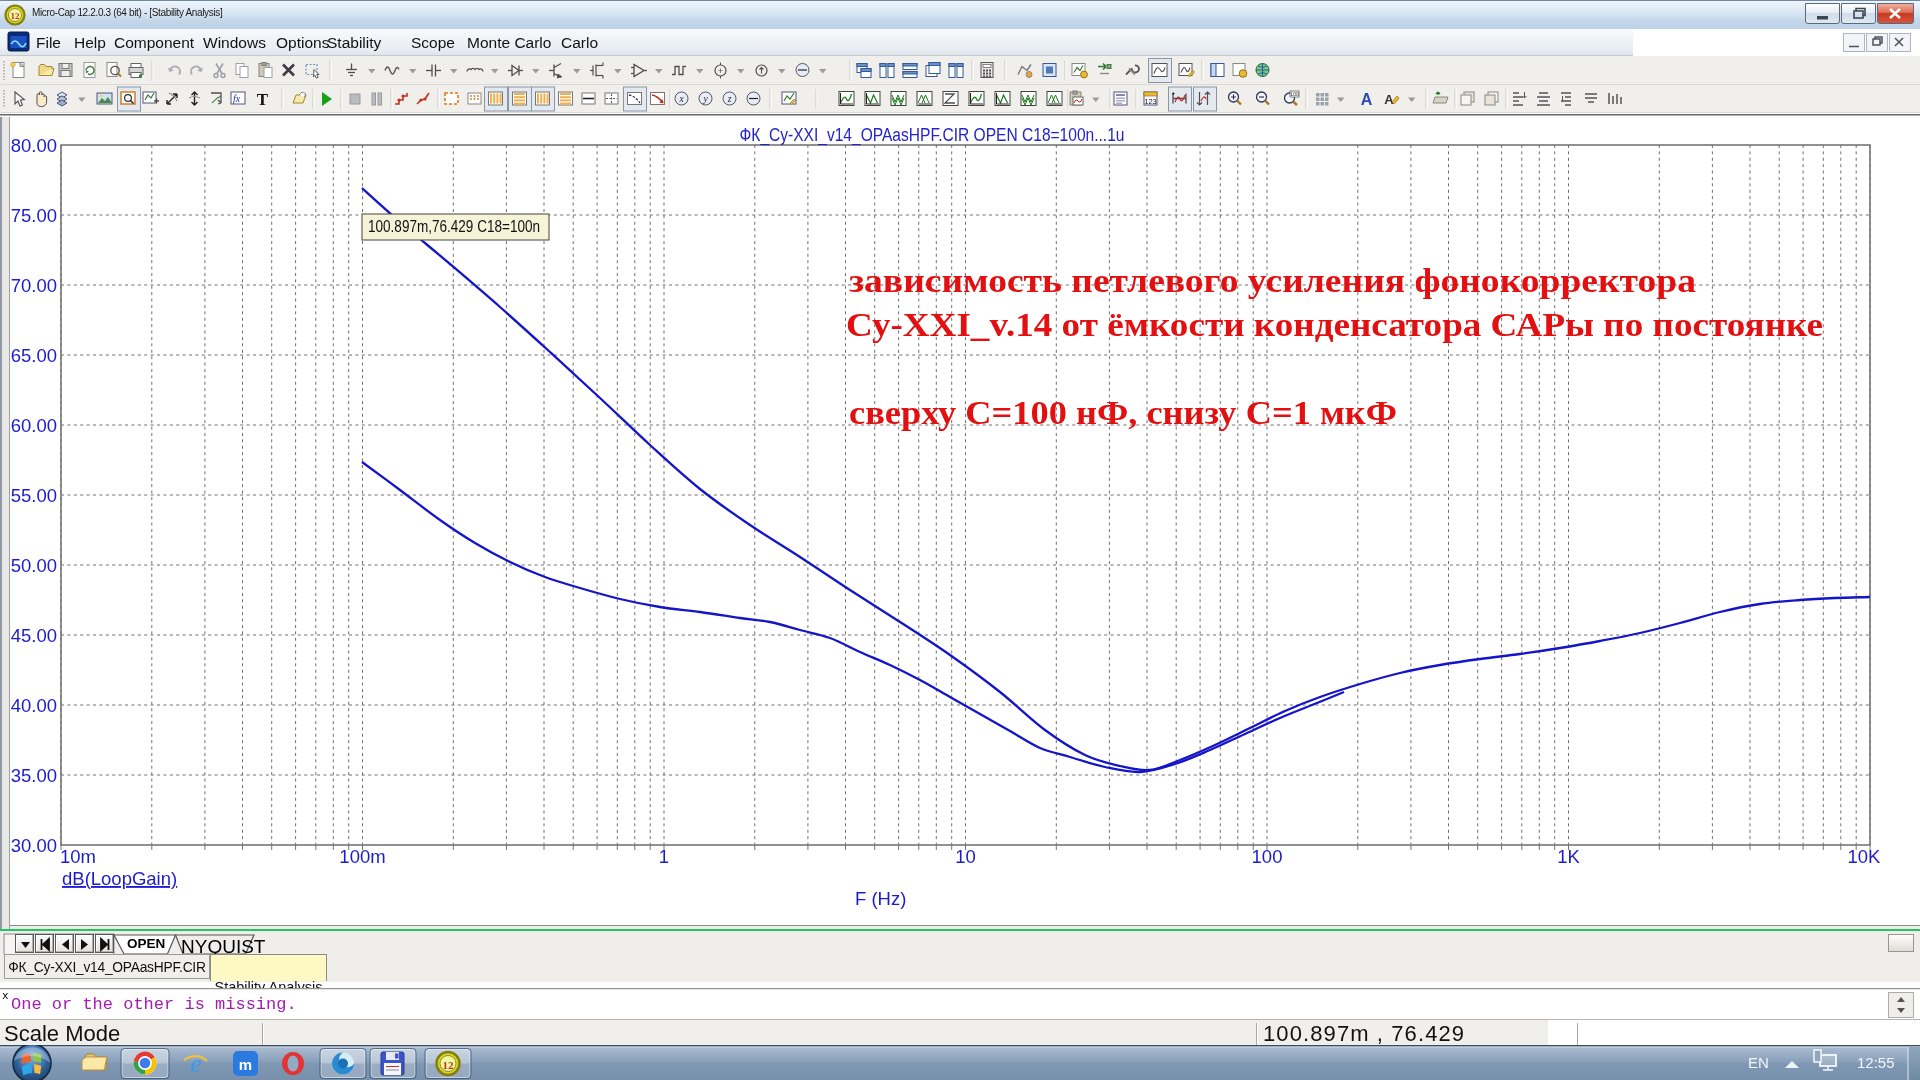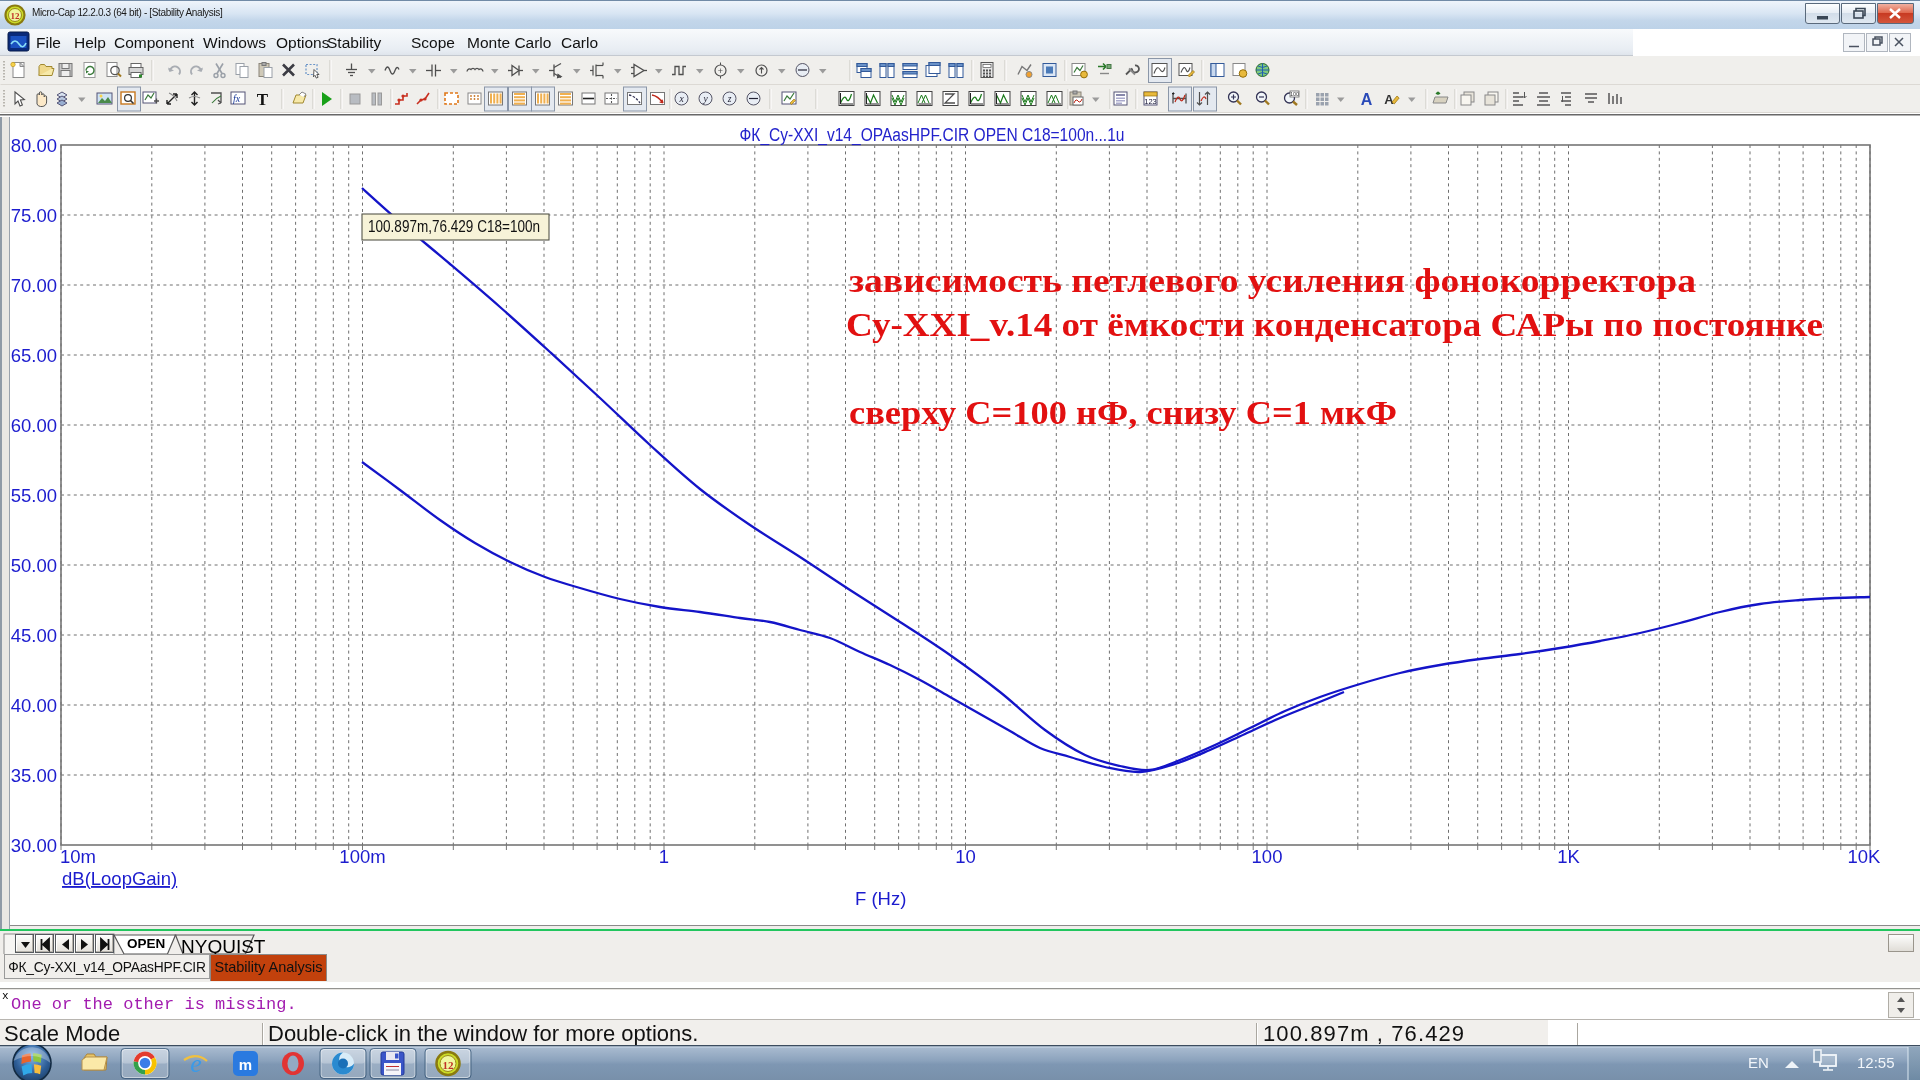--- a/index.html
+++ b/index.html
@@ -638,37 +638,36 @@
  <div class="navb" style="left:95px"><svg width="18" height="18">
         <path d="M5,4 l6,5.5 l-6,5.5 z M12.5,4 v11" fill="#111" stroke="#111" stroke-width="1.8"></path>
       </svg></div>
  <span style="position:absolute;left:127px;top:5px;font-weight:bold;font-size:13.5px">OPEN</span>
  <span style="position:absolute;left:181px;top:5px;font-size:19px">NYQUIST</span>
  <div style="position:absolute;left:1888px;top:3px;width:26px;height:18px;background:linear-gradient(180deg,#fdfdfc,#e0ddd7);border:1px solid #9a958c"></div>
 </div>
 
 <div class="abs" id="tabrow2">
  <div class="sheettab" style="left:4px;top:0px;width:206px;height:25px;background:#f1efec;border:1px solid #9a9a9a;text-align:center;padding-top:5px;white-space:nowrap;overflow:hidden;font-size:13.8px;letter-spacing:-0.25px">ФК_Cy-XXI_v14_OPAasHPF.CIR</div>
- <div class="sheettab" style="left:210px;top:0px;width:117px;height:27px;background:#c2410c;border:1px solid #8a8a8a;border-bottom:none;text-align:center;padding-top:4px;white-space:nowrap;font-size:14.5px">Stability Analysis</div>
+ <div class="sheettab" style="left:210px;top:0px;width:117px;height:27px;background:#fef9c3;border:1px solid #8a8a8a;border-bottom:none;text-align:center;padding-top:24px;white-space:nowrap;font-size:14.5px">Stability Analysis</div>
 </div>
 
 <div class="abs" id="msgrow">
  <span style="position:absolute;left:2px;top:0px;font-size:11px;font-family:'Liberation Mono',monospace">x</span>
  <span style="position:absolute;left:11px;top:5px;font-size:17px;font-family:'Liberation Mono',monospace;color:#a21caf">One or the other is missing.</span>
  <div style="position:absolute;left:1888px;top:2px;width:26px;height:26px;border:1px solid #b0ada6;background:#f0eeea">
  <svg width="24" height="24">
         <path d="M12,4 l4,5 h-8 z" fill="#555"></path>
         <path d="M12,20 l-4,-5 h8 z" fill="#555"></path>
       </svg></div>
 </div>
 
 <div class="abs" id="statusbar">
  <span class="stxt" style="left:4px">Scale Mode</span>
  <div class="svert" style="left:262px"></div>
- <span class="stxt" style="left:268px">Double-click in the window for more options.</span>
  <div class="svert" style="left:1256px"></div>
  <span class="stxt" style="left:1263px;letter-spacing:1.1px">100.897m , 76.429 C18=100n</span>
  <div class="svert" style="left:1577px"></div>
 </div>
 
 <div class="abs" id="taskbar">
 <svg width="1920" height="35">
 <defs>
  <linearGradient id="tbg" x1="0" y1="0" x2="0" y2="1">
   <stop offset="0" stop-color="#aebfd3"></stop>

